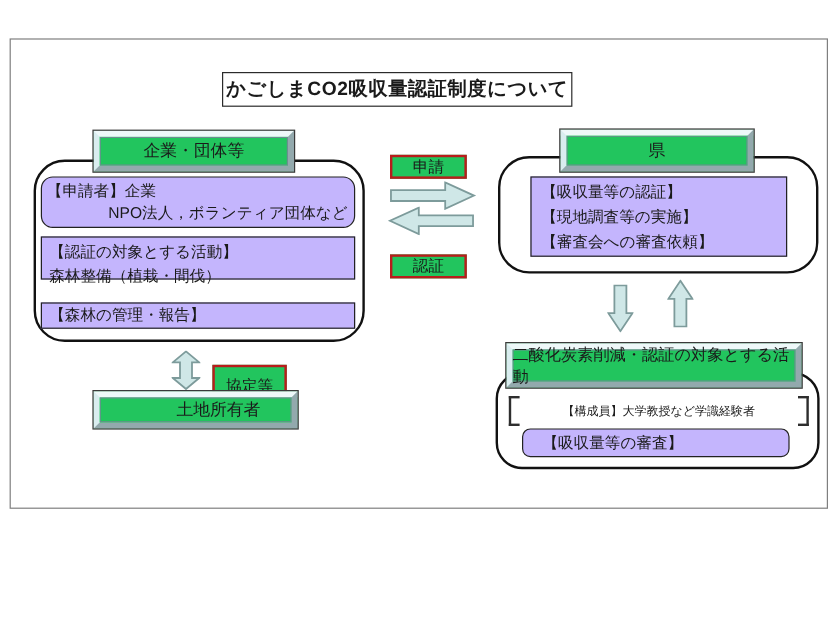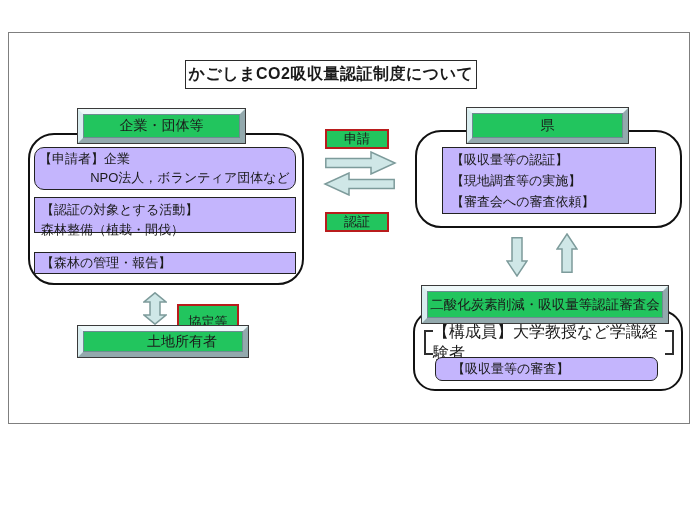--- a/index.html
+++ b/index.html
@@ -27,21 +27,21 @@
   }
   .whitebox{
     border:1px solid #222222;background:#c4b5fd;font-size:13px;line-height:20px;
     z-index:1;
   }
   .tag{
     background:#22c55e;border:2px solid #b91c1c;display:flex;align-items:center;justify-content:center;
     font-size:13px;z-index:2;
   }
   .arrow-svg{display:block;z-index:1;}
-  .members-row{display:flex;align-items:stretch;z-index:1;font-size:16px;justify-content:center;}
+  .members-row{display:flex;align-items:stretch;z-index:1;font-size:10px;justify-content:center;}
   .members-text{flex:1;display:flex;align-items:center;justify-content:center;}
   .bk{width:7px;}
   .bk-l{border-left:2px solid #2e2e2e;border-top:2px solid #2e2e2e;border-bottom:2px solid #2e2e2e;}
   .bk-r{border-right:2px solid #2e2e2e;border-top:2px solid #2e2e2e;border-bottom:2px solid #2e2e2e;}
   .indent2{margin-left:50px;text-align:center;}
 </style>
 </head>
 <body>
 
 <div id="canvas">
@@ -92,21 +92,21 @@
 
   <svg class="abs arrow-svg" style="left:506px;top:237px;" width="22" height="40">
     <polygon points="6,0.8 16,0.8 16,24 21,24 11,39 1,24 6,24" fill="#cfe7e7" stroke="#7d9b9b" stroke-width="1.5"></polygon>
   </svg>
   <svg class="abs arrow-svg" style="left:556px;top:233px;" width="22" height="40">
     <polygon points="11,1 21,16 16,16 16,39.2 6,39.2 6,16 1,16" fill="#cfe7e7" stroke="#7d9b9b" stroke-width="1.5"></polygon>
   </svg>
 
   <div class="abs container" style="left:413px;top:310px;width:270px;height:81px;border-radius:22px;"></div>
 
-  <div class="abs bevel" style="left:422px;top:286px;width:246px;height:37px;font-size:13.5px;">二酸化炭素削減・吸収量等認証審査会</div>
+  <div class="abs bevel" style="left:422px;top:286px;width:246px;height:37px;font-size:13.5px;">二酸化炭素削減・認証の対象とする活動</div>
 
   <div class="abs members-row" style="left:424px;top:330px;width:250px;height:25px;">
     <span class="bk bk-l"></span>
     <span class="members-text">【構成員】大学教授など学識経験者</span>
     <span class="bk bk-r"></span>
   </div>
 
   <div class="abs whitebox" style="left:435px;top:357px;width:223px;height:24px;border-radius:7px;display:flex;align-items:center;padding-left:16px;">
     <div>【吸収量等の審査】</div>
   </div>

